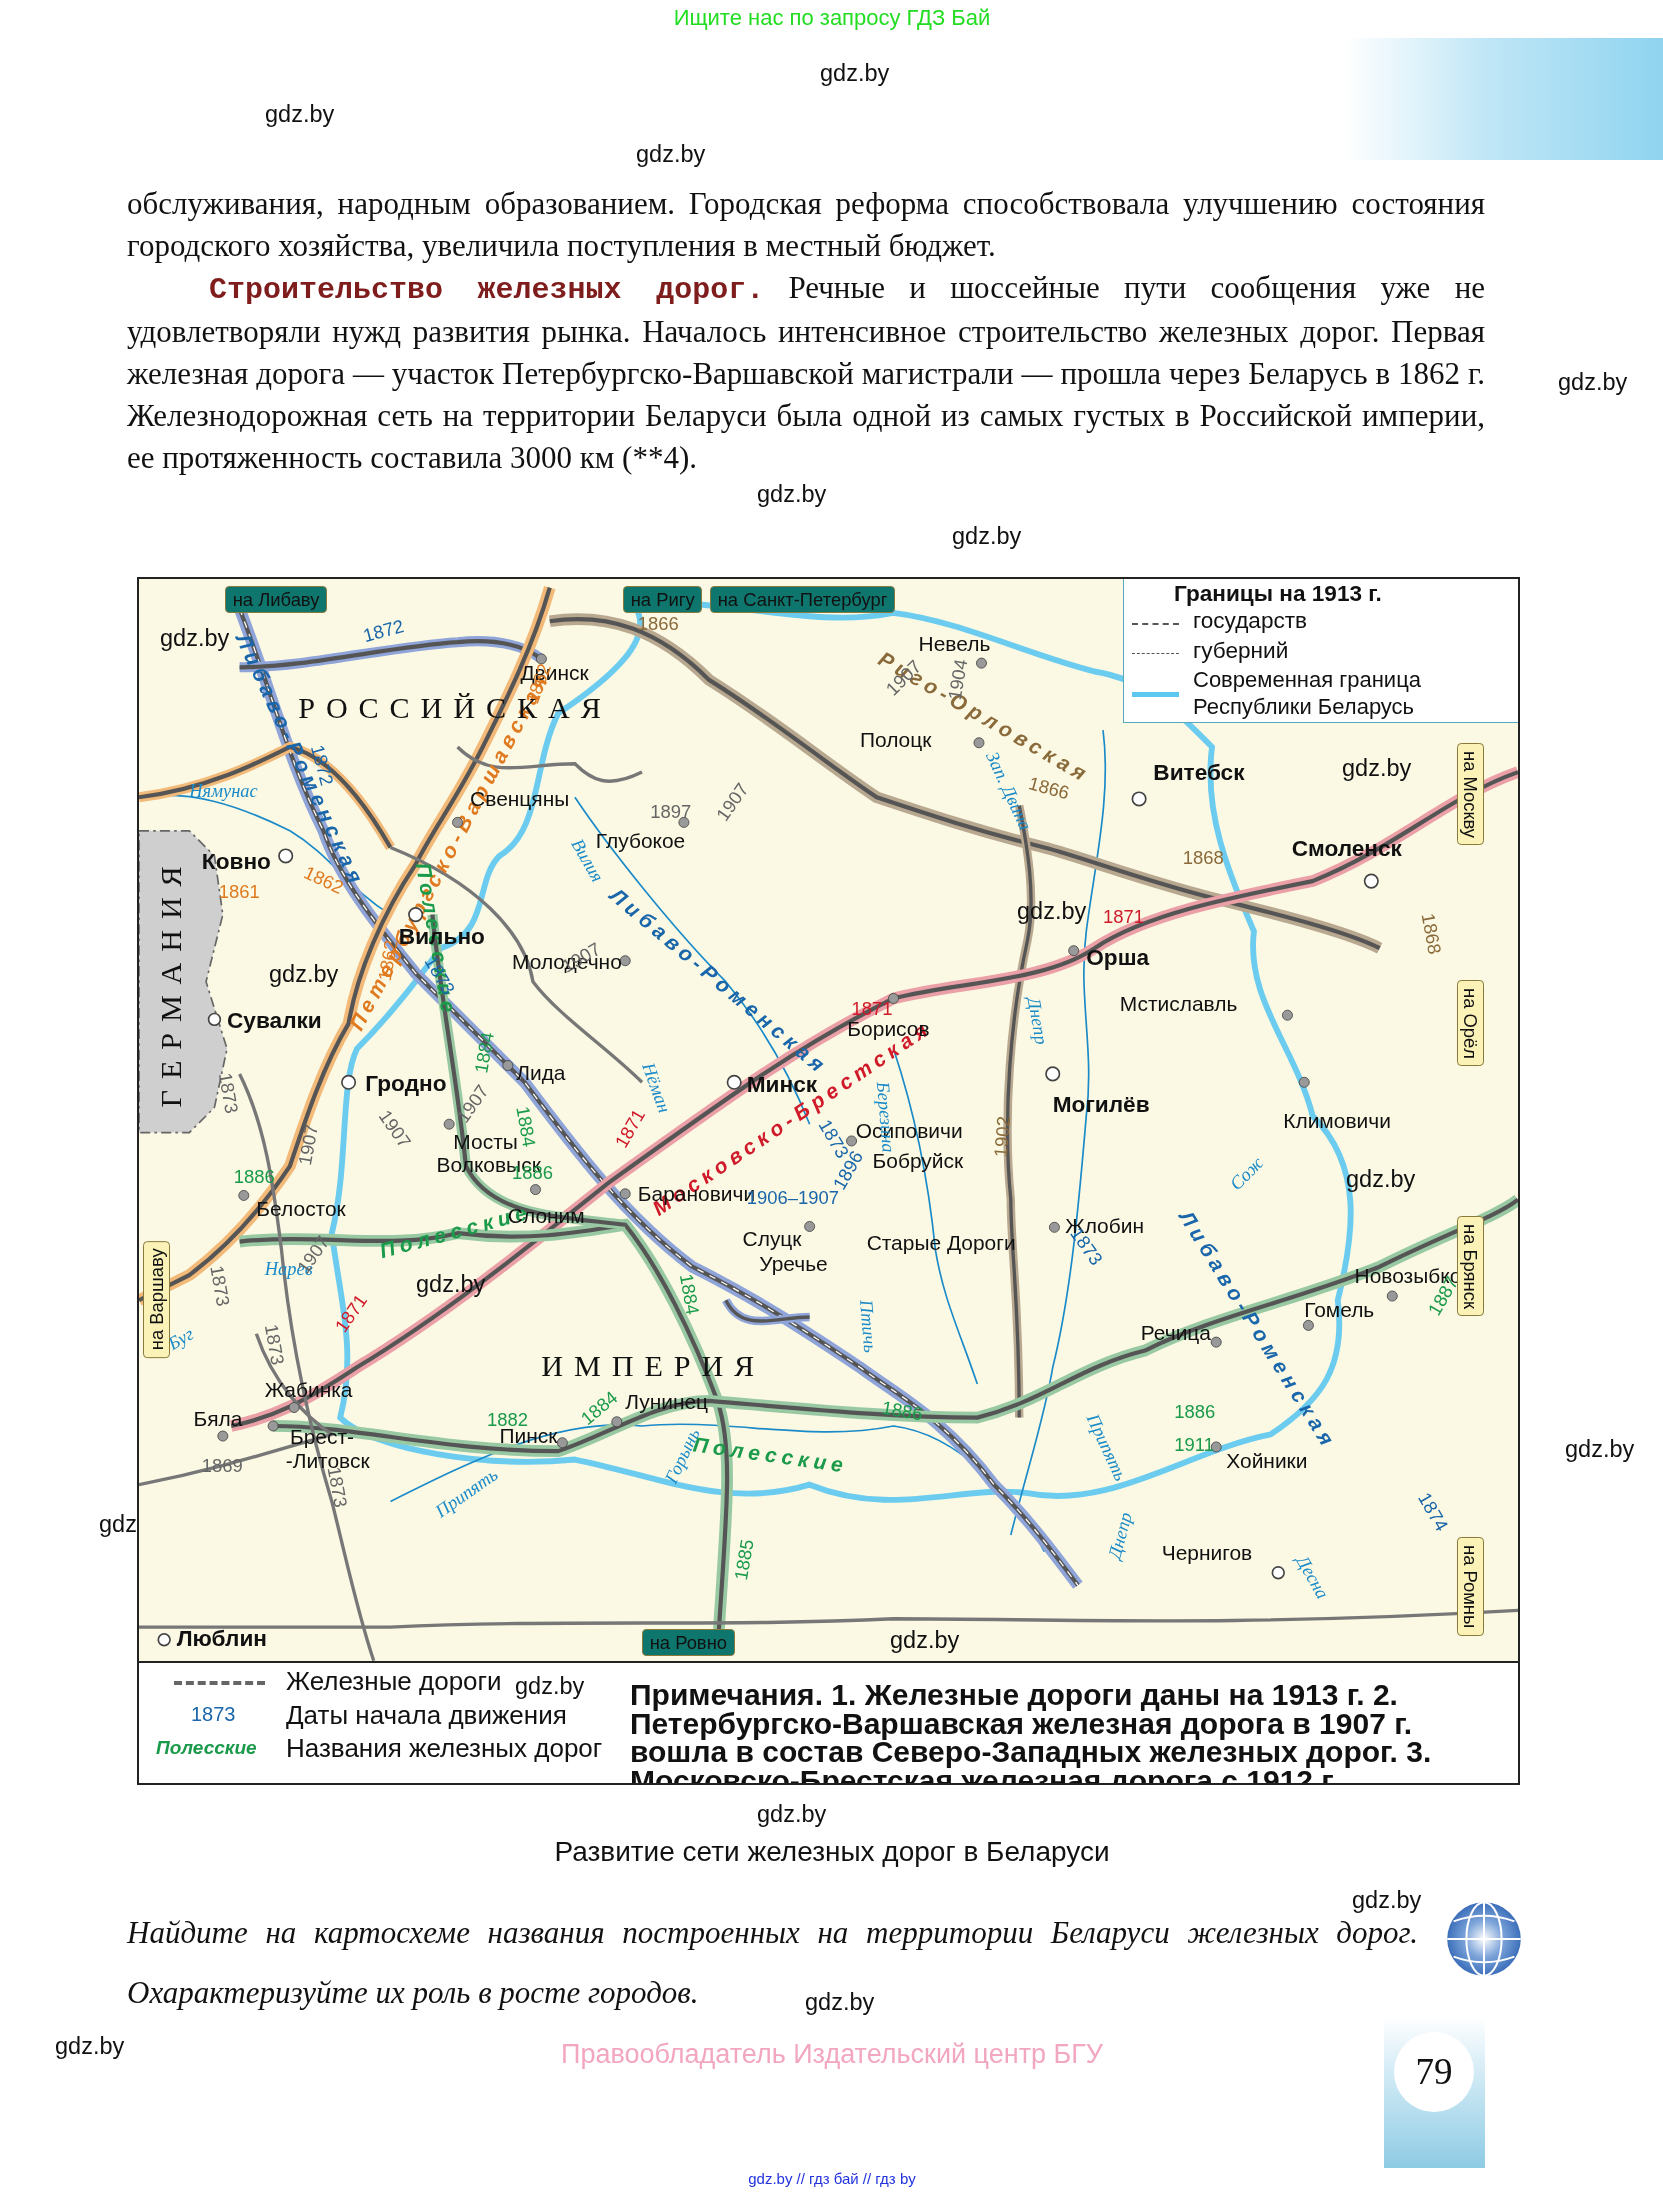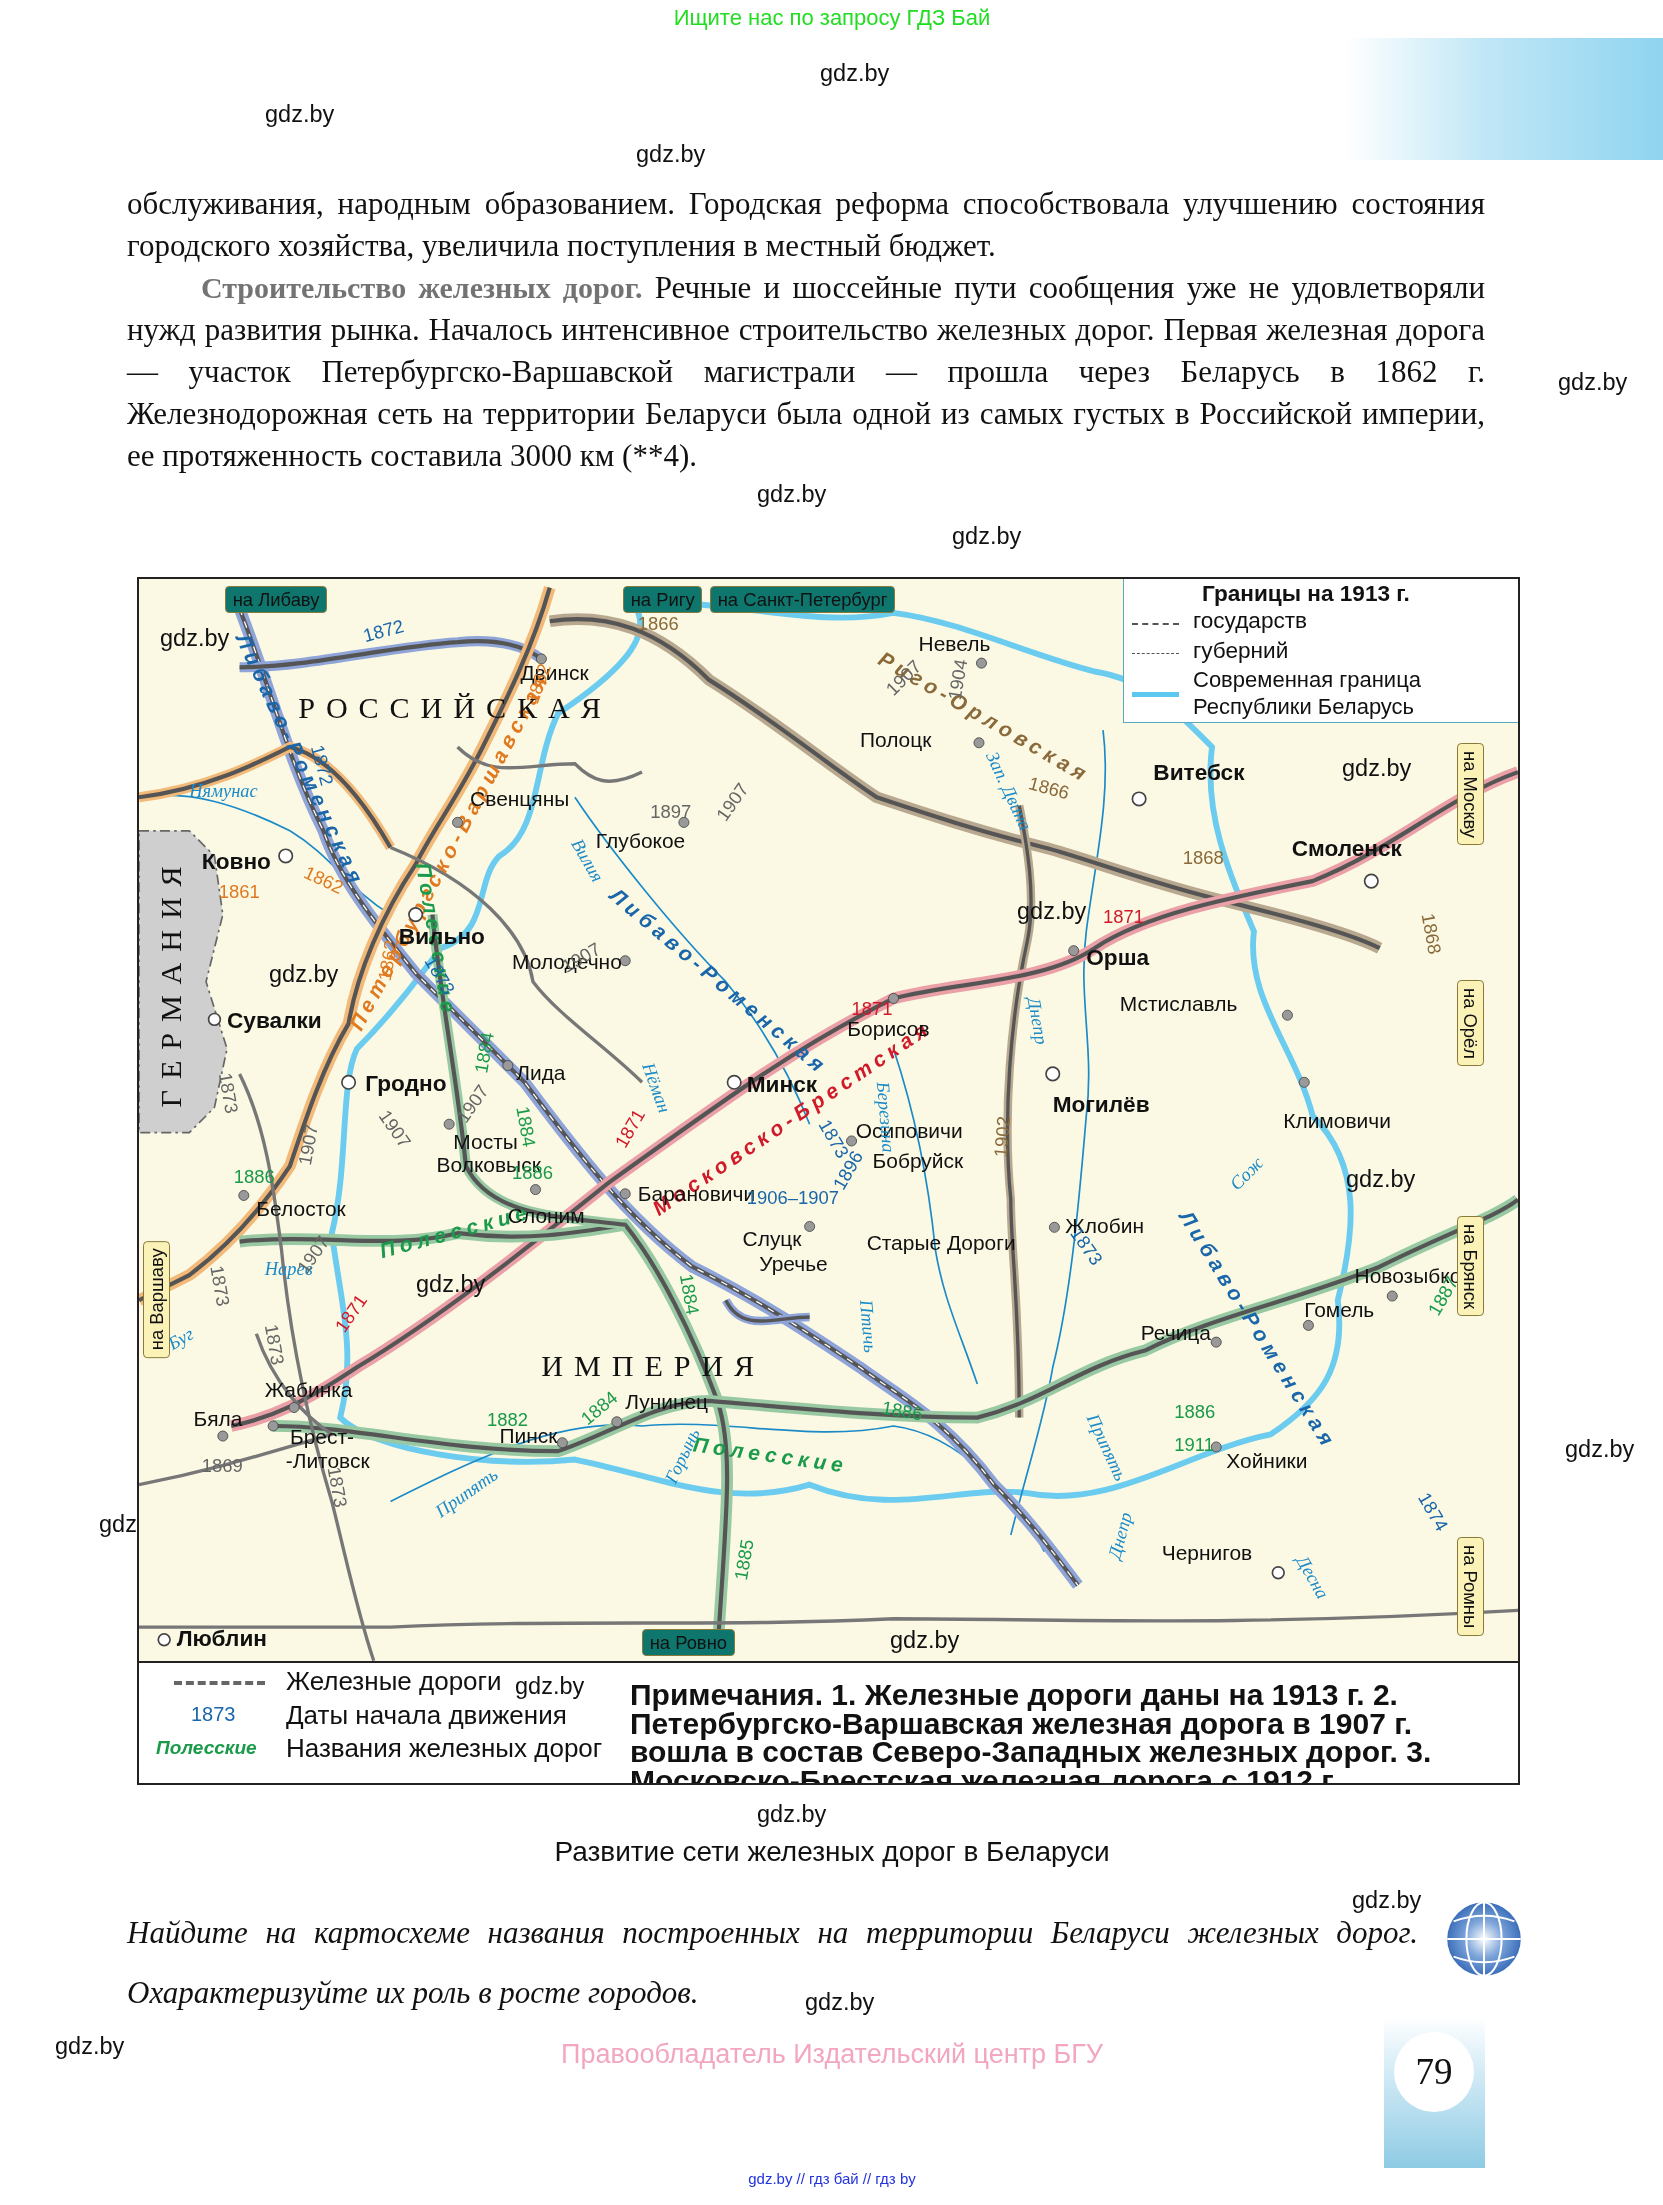--- a/index.html
+++ b/index.html
@@ -4,35 +4,35 @@
 <style>
   html,body{margin:0;padding:0;background:#fff;}
   body{width:1664px;height:2205px;position:relative;overflow:hidden;font-family:"Liberation Sans",sans-serif;color:#111;}
   .abs{position:absolute;}
   .top-banner{left:0;width:1664px;top:5px;text-align:center;color:#22dd22;font-size:22px;}
   .corner-grad{right:0;top:38px;width:319px;height:122px;background:linear-gradient(90deg,#ffffff 0%,#bfe6f6 45%,#8fd4f0 100%);}
   .wm{font-size:23.5px;color:#111;}
   .body-text{left:127px;width:1358px;font-family:"Liberation Serif",serif;font-size:31px;line-height:42px;text-align:justify;}
   .body-text p{margin:0;}
   .indent{text-indent:74px;}
-  .section-head{color:#737373;font-family:Liberation Serif, serif;font-weight:bold;font-size:30px;}
+  .section-head{color:#7f1d1d;font-family:Liberation Mono, monospace;font-weight:bold;font-size:30px;margin-left:8px;}
   .map-frame{left:137px;top:577px;width:1379px;height:1204px;border:2.5px solid #222;background:#fbf9e4;overflow:hidden;}
   .map-svg{position:absolute;left:0;top:0;}
   .map-legend{position:absolute;left:0;top:1082px;width:1379px;height:122px;background:#fff;border-top:2.5px solid #222;}
   .caption{left:0;width:1664px;top:1836px;text-align:center;font-size:28px;}
   .task{left:127px;width:1291px;top:1903px;font-family:"Liberation Serif",serif;font-style:italic;font-size:31px;line-height:60px;text-align:justify;}
   .globe{left:1444px;top:1899px;width:80px;height:80px;}
   .copyright{left:0;width:1664px;top:2039px;text-align:center;color:#f2a6bf;font-size:27px;}
   .page-tab{left:1384px;top:2017px;width:101px;height:151px;background:linear-gradient(180deg,#ffffff 0%,#cfe9f5 40%,#8ecbe4 100%);}
   .page-oval{position:absolute;left:10px;top:15px;width:80px;height:80px;border-radius:50%;background:#fff;font-family:"Liberation Serif",serif;font-size:37px;line-height:80px;text-align:center;}
   .footer-links{left:0;width:1664px;top:2170px;text-align:center;color:#2233dd;font-size:15px;}
   .lbl{position:absolute;font-size:18.4px;background:#0f766e;border:1.7px solid #8a7a3a;border-radius:4.2px;padding:0 6.7px;line-height:25px;}
   .vlbl{position:absolute;font-size:18.4px;background:#fbf2b8;border:1.7px solid #8a7a3a;border-radius:4.2px;padding:6.7px 0;width:25px;writing-mode:vertical-rl;text-align:center;line-height:25px;}
   .legend-box{position:absolute;right:0;top:0;width:394px;height:143px;background:#fff;border-left:1.7px solid #5ab;border-bottom:1.7px solid #5ab;}
-  .legend-title{position:absolute;left:50px;top:1.7px;font-weight:bold;font-size:22.6px;margin-left:28px;}
+  .legend-title{position:absolute;left:50px;top:1.7px;font-weight:bold;font-size:22.6px;}
   .legend-row{position:absolute;left:69px;font-size:22.6px;}
   .legend-row-swatch{position:absolute;left:8.4px;height:0;width:47px;}
   .bottom-legend-item{position:absolute;font-size:26px;}
   .notes{position:absolute;left:491px;top:18px;width:864px;font-weight:bold;font-size:30px;line-height:28.5px;}
   .city{font-size:25px;fill:#111;font-family:"Liberation Sans",sans-serif;}
   .cityb{font-size:27px;fill:#111;font-weight:bold;font-family:"Liberation Sans",sans-serif;}
   .yr-gray{font-size:22px;fill:#666;font-family:"Liberation Sans",sans-serif;}
   .yr-blue{font-size:22px;fill:#1a66aa;font-family:"Liberation Sans",sans-serif;}
   .yr-orange{font-size:22px;fill:#e07a20;font-family:"Liberation Sans",sans-serif;}
   .yr-red{font-size:22px;fill:#d01a2a;font-family:"Liberation Sans",sans-serif;}

